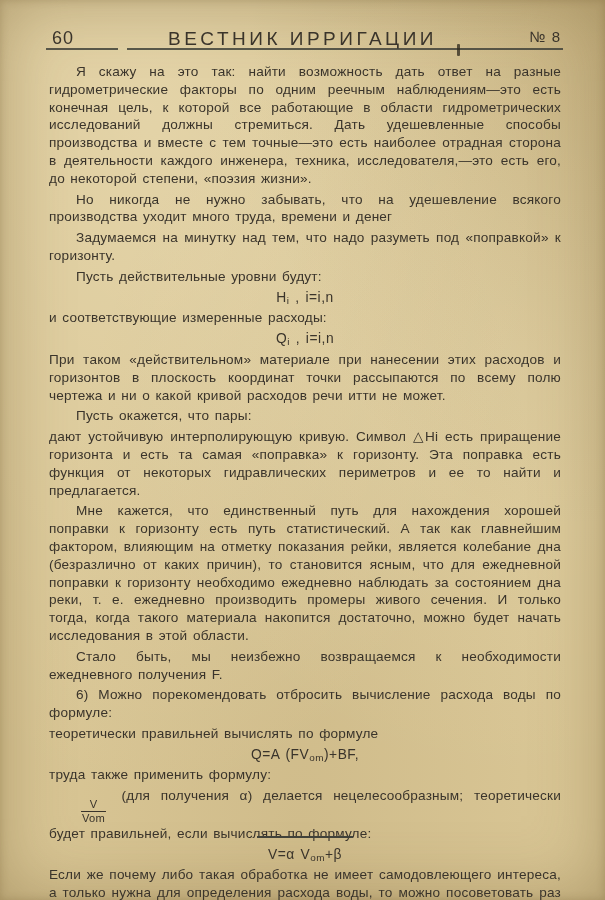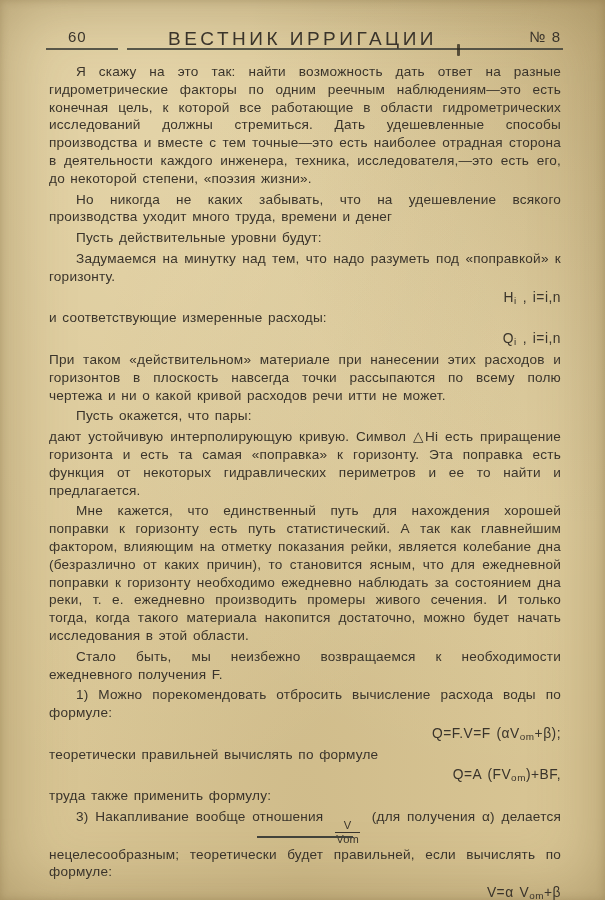--- a/index.html
+++ b/index.html
@@ -14,22 +14,22 @@
     background-color: var(--paper, #d9c695);
     background-image:
       radial-gradient(ellipse at 25% 12%, rgba(255,246,216,0.28), transparent 62%),
       radial-gradient(ellipse at 85% 40%, rgba(255,248,222,0.14), transparent 55%),
       radial-gradient(ellipse at 50% 95%, rgba(125,98,48,0.10), transparent 65%),
       radial-gradient(ellipse at 95% 5%, rgba(120,92,42,0.18), transparent 40%);
     box-shadow: inset 0 0 70px rgba(105,82,38,0.38), inset 0 0 8px rgba(95,72,30,0.25);
     color: var(--ink, #3a342b);
   }
   .header-num {
-    position: absolute; top: 28px; left: 68px;
-    font-size: 15px; letter-spacing: 1px;
+    position: absolute; top: 28px; left: 52px;
+    font-size: 18px; letter-spacing: 1px;
   }
   .header-title {
     position: absolute; top: 28px; left: 0; width: 605px;
     text-align: center;
     font-size: 19px; letter-spacing: 3.5px;
   }
   .header-issue {
     position: absolute; top: 28px; right: 44px;
     font-size: 15px; letter-spacing: 1px;
   }
@@ -42,21 +42,21 @@
   }
   .body-text {
     position: absolute; top: 60px; left: 46px; width: 518px;
     font-size: 13.6px; line-height: 17.8px;
     letter-spacing: 0.2px; word-spacing: 1.5px;
     text-align: justify;
   }
   .body-text p { margin: 3px; }
   .indent { text-indent: 27px; }
   .formula {
-    text-align: right; text-indent: 0;
+    text-align: center; text-indent: 0;
     font-size: 13.8px; line-height: 17.8px;
     letter-spacing: 0.5px;
   }
   .formula sub, .body-text sub {
     font-size: 0.72em; line-height: 0; vertical-align: -0.25em;
   }
   .frac {
     display: inline-flex; flex-direction: column; align-items: center;
     vertical-align: -0.6em; line-height: 1.05; margin: 0 5px; text-indent: 0;
   }
@@ -74,38 +74,36 @@
 
   <span class="header-num">60</span>
   <span class="header-title">ВЕСТНИК ИРРИГАЦИИ</span>
   <span class="header-issue">№ 8</span>
   <div class="hrule hrule-left"></div>
   <div class="hrule hrule-main"></div>
   <div class="speck"></div>
 
   <div class="body-text">
     <p class="indent">Я скажу на это так: найти возможность дать ответ на разные гидрометрические факторы по одним реечным наблюдениям—это есть конечная цель, к которой все работающие в области гидрометрических исследований должны стремиться. Дать удешевленные способы производства и вместе с тем точные—это есть наиболее отрадная сторона в деятельности каждого инженера, техника, исследователя,—это есть его, до некоторой степени, «поэзия жизни».</p>
-    <p class="indent">Но никогда не каких забывать, что на удешевление всякого производства уходит много труда, времени и денег</p>
+    <p class="indent">Но никогда не нужно забывать, что на удешевление всякого производства уходит много труда, времени и денег</p>
+    <p class="indent">Задумаемся на минутку над тем, что надо разуметь под «поправкой» к горизонту.</p>
     <p class="indent">Пусть действительные уровни  будут:</p>
-    <p class="indent">Задумаемся на минутку над тем, что надо разуметь под «поправкой» к горизонту.</p>
     <p class="formula"><span>H</span><sub>i</sub><span> , i=i,n</span></p>
     <p>и соответствующие измеренные расходы:</p>
     <p class="formula"><span>Q</span><sub>i</sub><span> , i=i,n</span></p>
-    <p>При таком «действительном» материале при нанесении этих расходов и горизонтов в плоскость навсегда точки рассыпаются по всему полю чертежа и ни о какой кривой расходов речи итти не может.</p>
+    <p>При таком «действительном» материале при нанесении этих расходов и горизонтов в плоскость координат точки рассыпаются по всему полю чертежа и ни о какой кривой расходов речи итти не может.</p>
     <p class="indent">Пусть окажется, что пары:</p>
     <p>дают устойчивую интерполирующую кривую. Символ △Hi есть приращение горизонта и есть та самая «поправка» к горизонту. Эта поправка есть функция от некоторых гидравлических периметров и ее то найти и предлагается.</p>
     <p class="indent">Мне кажется, что единственный путь для нахождения хорошей поправки к горизонту есть путь статистический. А так как главнейшим фактором, влияющим на отметку показания рейки, является колебание дна (безразлично от каких причин), то становится ясным, что для ежедневной поправки к горизонту необходимо ежедневно наблюдать за состоянием дна реки, т. е. ежедневно производить промеры живого сечения. И только тогда, когда такого материала накопится достаточно, можно будет начать исследования в этой области.</p>
     <p class="indent">Стало быть, мы неизбежно возвращаемся к необходимости ежедневного получения F.</p>
-    <p class="indent">1) Можно порекомендовать отбросить вычисление расхода воды по формуле:</p>
-    <p class="formula"><span>Q=F.V=F (αV</span><sub>om</sub><span>+β);</span></p>
+    <p class="indent">6) Можно порекомендовать отбросить вычисление расхода воды по формуле:</p>
     <p>теоретически правильней вычислять по формуле</p>
     <p class="formula"><span>Q=A (FV</span><sub>om</sub><span>)+BF,</span></p>
     <p>труда также применить формулу:</p>
     <p class="indent">
-      <span>3) Накапливание вообще отношения</span>
       <span class="frac">
         <span class="num">V</span>
         <span class="den">Vom</span>
       </span>
       <span>(для получения α) делается нецелесообразным; теоретически будет правильней, если вычислять по формуле:</span>
     </p>
     <p class="formula"><span>V=α V</span><sub>om</sub><span>+β</span></p>
     <p>Если же почему либо такая обработка не имеет самодовлеющего интереса, а только нужна для определения расхода воды, то можно посоветовать раз навсегда прекратить изыскания по переходному скоростному коэффициенту, а сразу применить одну из выше упомянутых формул—еще лучше было бы применить трехчленную формулу:</p>
 
   </div>

